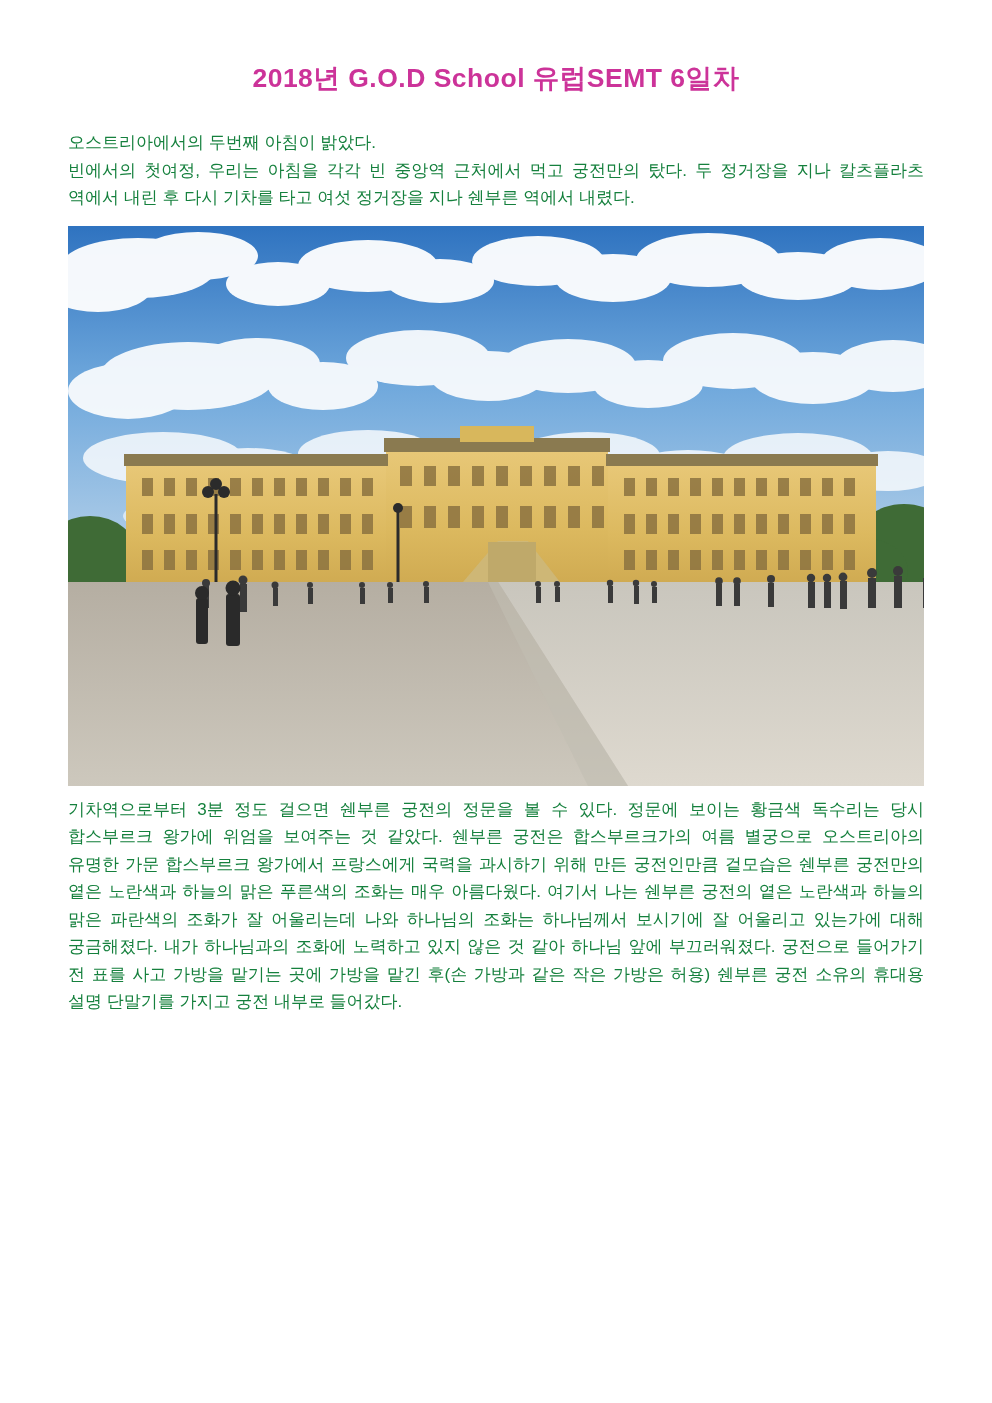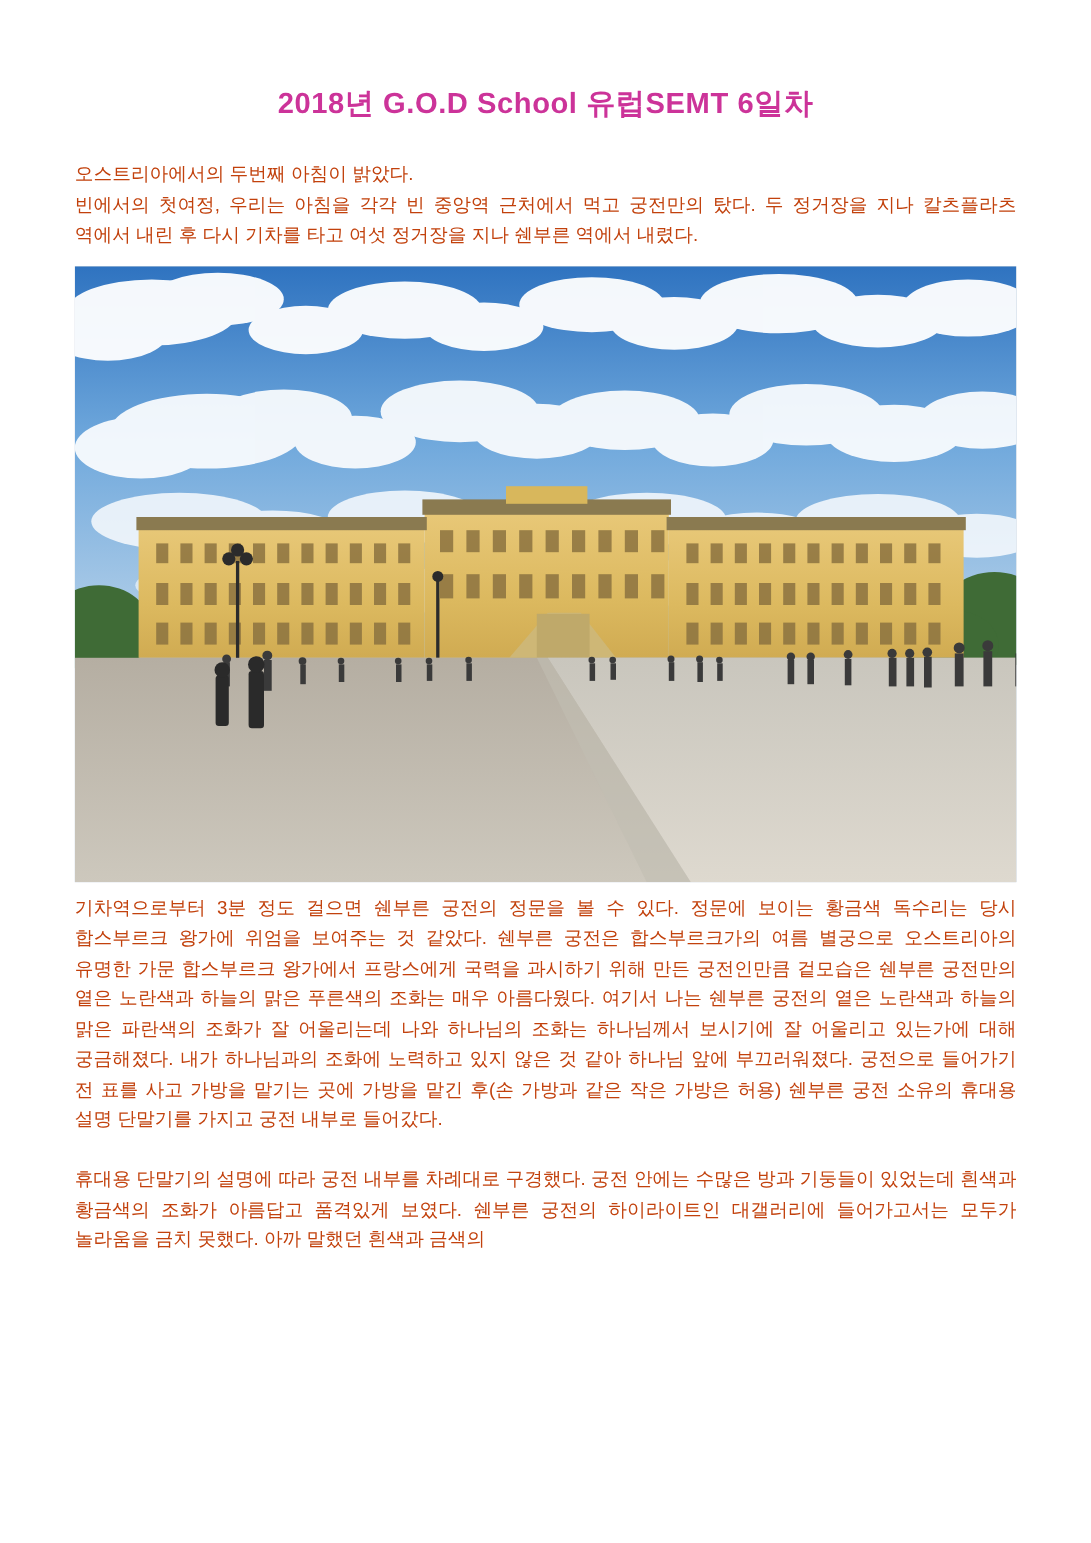--- a/index.html
+++ b/index.html
@@ -12,39 +12,39 @@
     min-height: 1403px;
     font-family: "Liberation Sans", "DejaVu Sans", sans-serif;
     color: #000000;
     -webkit-font-smoothing: antialiased;
   }
   .page {
     position: relative;
     width: 992px;
     min-height: 1403px;
     box-sizing: border-box;
-    padding: 78px 68px 20px 68px;
+    padding: 62px 68px 20px 68px;
   }
   .doc-title {
     text-align: center;
     color: #cc3399;
     font-size: 26.5px;
     font-weight: bold;
     letter-spacing: 0.5px;
     margin: 0 0 34px 0;
     line-height: 1.25;
   }
   .para {
     font-size: 17px;
     line-height: 1.62;
     text-align: justify;
     text-justify: inter-character;
     margin: 0 0 6px 0;
     word-break: keep-all;
-    color: #c2410c;
+    color: #15803d;
   }
   .para.tight {
     margin-bottom: 0;
   }
   .para-block {
     margin-bottom: 0;
   }
   .photo-wrap {
     margin: 14px 0 10px 0;
     width: 856px;
@@ -322,16 +322,15 @@
           <circle cx="134" cy="367" r="7"></circle>
         <rect x="158" y="368" width="14" height="52" rx="3"></rect>
           <circle cx="165" cy="362" r="7.5"></circle>
       </g>
     </svg>
   </div>
 
   <div class="body-block">
     <p class="para">기차역으로부터 3분 정도 걸으면 쉔부른 궁전의 정문을 볼 수 있다. 정문에 보이는 황금색 독수리는 당시 합스부르크 왕가에 위엄을 보여주는 것 같았다.  쉔부른 궁전은 합스부르크가의 여름 별궁으로 오스트리아의 유명한 가문 합스부르크 왕가에서 프랑스에게 국력을 과시하기 위해 만든 궁전인만큼 겉모습은 쉔부른 궁전만의 옅은 노란색과 하늘의 맑은 푸른색의 조화는 매우 아름다웠다. 여기서 나는 쉔부른 궁전의 옅은 노란색과 하늘의 맑은 파란색의 조화가 잘 어울리는데 나와 하나님의 조화는 하나님께서 보시기에 잘 어울리고 있는가에 대해 궁금해졌다. 내가 하나님과의 조화에 노력하고 있지 않은 것 같아 하나님 앞에 부끄러워졌다. 궁전으로 들어가기 전 표를 사고 가방을 맡기는 곳에 가방을 맡긴 후(손 가방과 같은 작은 가방은 허용) 쉔부른 궁전 소유의 휴대용 설명 단말기를 가지고 궁전 내부로 들어갔다.</p>
     <div class="spacer"></div>
-    <p class="para">휴대용 단말기의 설명에 따라 궁전 내부를 차례대로 구경했다. 궁전 안에는 수많은 방과 기둥들이 있었는데 흰색과 황금색의 조화가 아름답고 품격있게 보였다. 쉔부른 궁전의 하이라이트인 대갤러리에 들어가고서는 모두가 놀라움을 금치 못했다. 아까 말했던 흰색과 금색의</p>
   </div>
 
 </div>
 
 </body></html>

